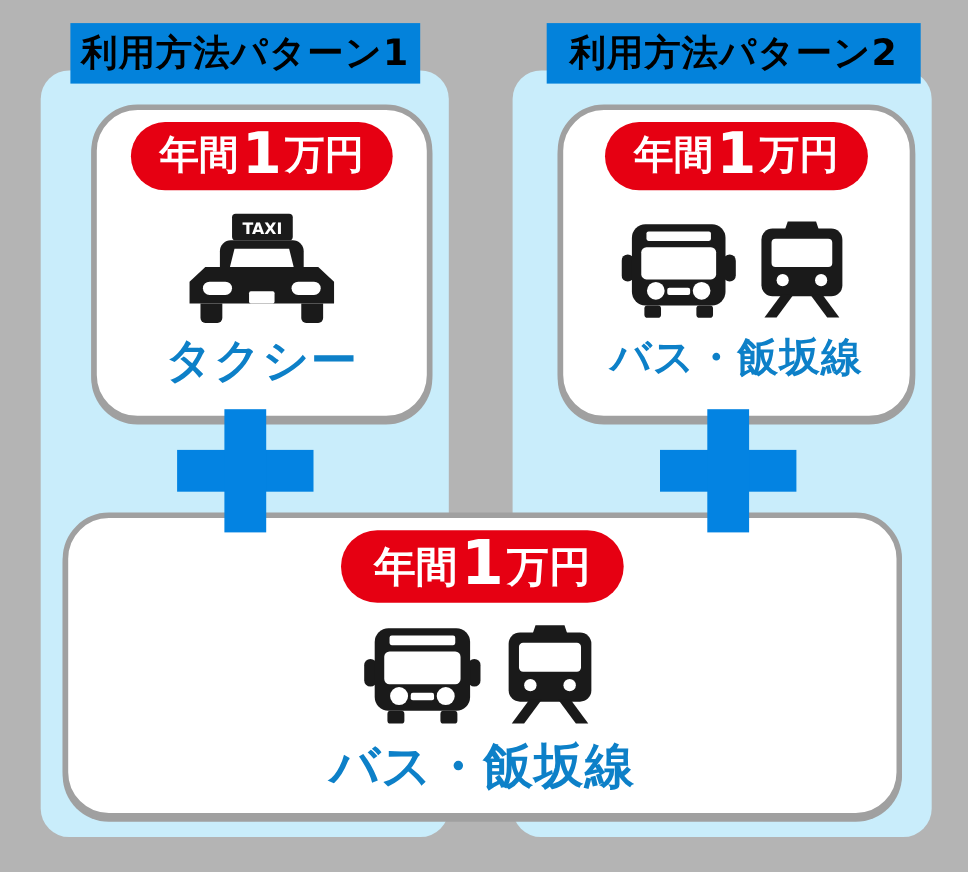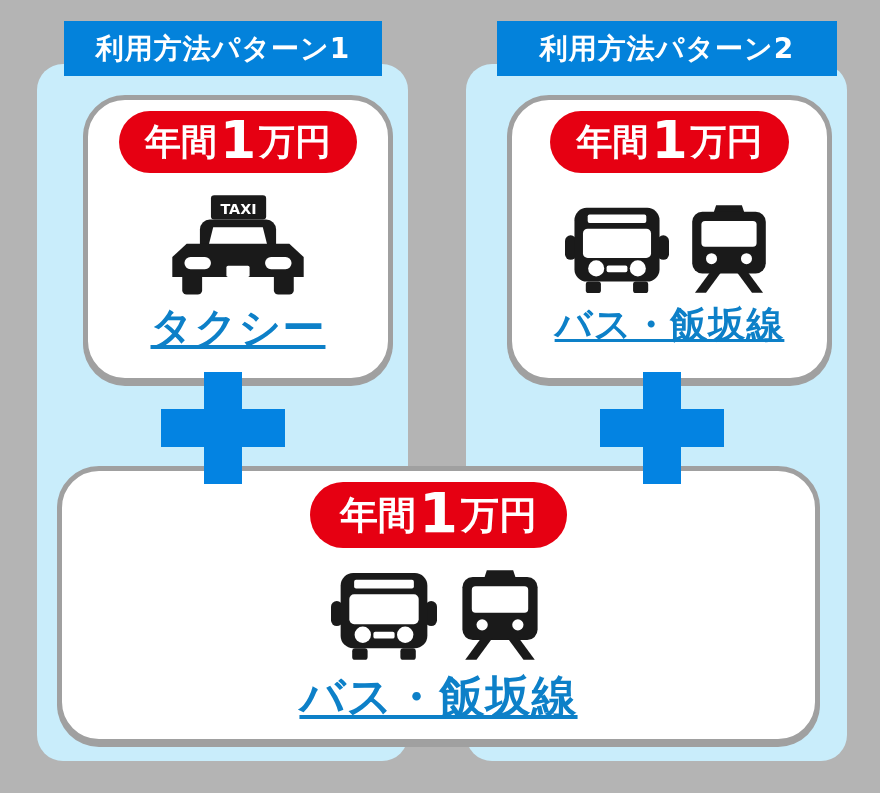--- a/index.html
+++ b/index.html
@@ -24,22 +24,22 @@
     position:absolute;top:64px;height:697px;
     background:var(--panel);
     border-radius:26px;
     z-index:0;
   }
   .panel-left{left:37px;width:371px;}
   .panel-right{left:466px;width:381px;}
   .tab{
     position:absolute;top:21px;height:55px;
     background:var(--tab-blue);
-    color:#ffffff;
-    font-size:28px;font-weight:700;
+    color:#000000;
+    font-size:33px;font-weight:700;
     display:flex;align-items:center;justify-content:center;
     z-index:3;letter-spacing:1px;
   }
   .tab-left{left:64px;width:318px;}
   .tab-right{left:497px;width:340px;}
   .card{
     position:absolute;
     background:#ffffff;
     border:5px solid var(--border-gray);
     border-radius:42px;
@@ -60,33 +60,32 @@
     margin-top:11px;
     height:62px;
     white-space:nowrap;
   }
   .badge .b-sm{font-size:36px;line-height:1;}
   .badge .b-lg{font-size:52px;line-height:1;margin:0 3px 4px 3px;}
   .card-bottom .badge{height:66px;padding:0 30px;}
   .card-bottom .badge .b-sm{font-size:38px;}
   .card-bottom .badge .b-lg{font-size:56px;}
   .icon-row{
-    display:flex;align-items:flex-end;justify-content:center;
+    display:flex;align-items:center;justify-content:center;
     gap:14px;margin-top:18px;height:108px;
   }
   .card-bottom .icon-row{margin-top:12px;height:106px;gap:16px;}
   .card-label{
     color:var(--label-blue);
     font-weight:800;
     font-size:42px;
     margin-top:4px;
     line-height:1.2;
     letter-spacing:1px;
     white-space:nowrap;
-    text-decoration:underline;
   }
   .card-right .card-label{font-size:37px;}
   .card-bottom .card-label{font-size:45px;}
   .plus{position:absolute;width:124px;height:112px;z-index:4;}
   .plus-left{left:161px;top:372px;}
   .plus-right{left:600px;top:372px;}
   .plus .bar-h{position:absolute;left:0;top:37px;width:124px;height:38px;background:var(--plus-blue);}
   .plus .bar-v{position:absolute;left:43px;top:0;width:38px;height:112px;background:var(--plus-blue);}
   svg{display:block;}
 </style>

